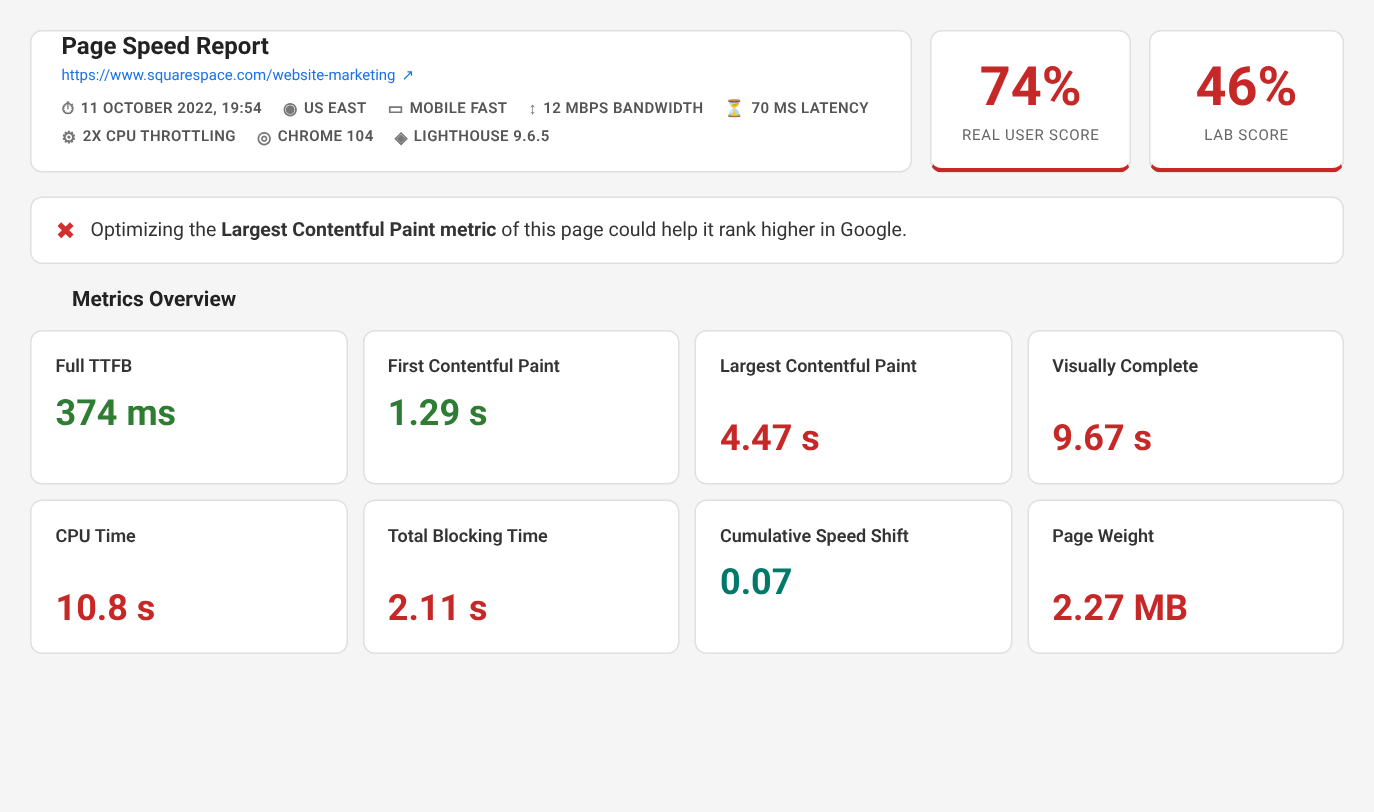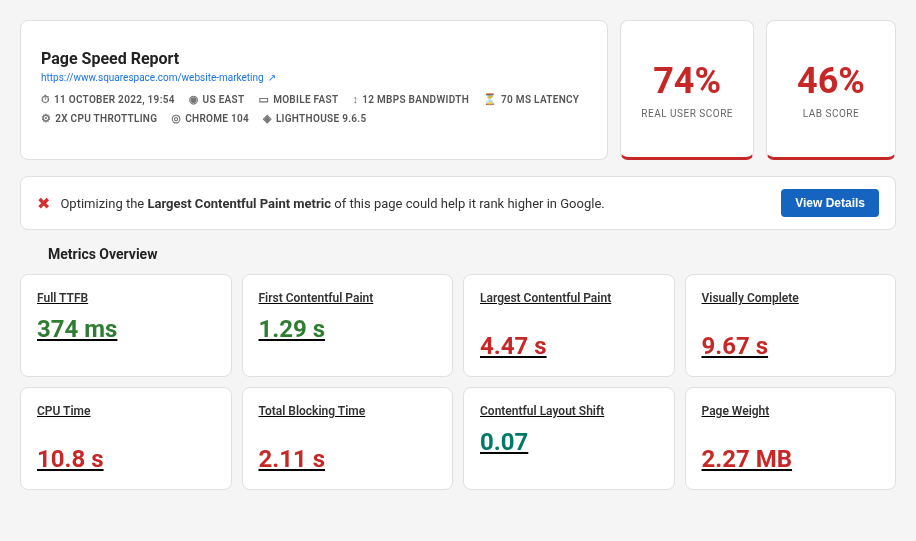--- a/index.html
+++ b/index.html
@@ -14,21 +14,21 @@
     .top-section {
       display: flex;
       gap: 12px;
       margin-bottom: 16px;
     }
 
     .report-card {
       background: #fff;
       border: 1px solid #e0e0e0;
       border-radius: 8px;
-      padding: 28px 20px;
+      padding: 0 20px;
       flex: 1;
     }
 
     .report-title {
       font-size: 16px;
       font-weight: 700;
       color: #222;
       margin-bottom: 4px;
     }
 
@@ -146,21 +146,20 @@
       font-weight: 700;
       color: #222;
       margin-bottom: 12px;
       padding-left: 28px;
     }
 
     .metrics-grid {
       display: grid;
       grid-template-columns: repeat(4, 1fr);
       gap: 10px;
-      text-decoration: underline;
     }
 
     .metric-card {
       background: #fff;
       border: 1px solid #e0e0e0;
       border-radius: 8px;
       padding: 16px;
     }
 
     .metric-name {
@@ -238,21 +237,20 @@
   </div>
 </div>
 
 <div class="alert-bar">
   <div class="alert-content">
     <span class="alert-icon">✖</span>
     <span>
       <span>Optimizing the </span><strong>Largest Contentful Paint metric</strong><span> of this page could help it rank higher in Google.</span>
     </span>
   </div>
-  <button class="view-details-btn">View Details</button>
 </div>
 
 <div class="metrics-section">
   <div class="metrics-title">Metrics Overview</div>
   <div class="metrics-grid" id="metrics-grid">
   <div class="metric-card">
         <div class="metric-name">Full TTFB</div>
         <div class="metric-value green">374 ms</div>
       </div>
       <div class="metric-card">
@@ -269,21 +267,21 @@
       </div>
       <div class="metric-card">
         <div class="metric-name">CPU Time</div>
         <div class="metric-value red">10.8 s</div>
       </div>
       <div class="metric-card">
         <div class="metric-name">Total Blocking Time</div>
         <div class="metric-value red">2.11 s</div>
       </div>
       <div class="metric-card">
-        <div class="metric-name">Contentful Layout Shift</div>
+        <div class="metric-name">Cumulative Speed Shift</div>
         <div class="metric-value teal">0.07</div>
       </div>
       <div class="metric-card">
         <div class="metric-name">Page Weight</div>
         <div class="metric-value red">2.27 MB</div>
       </div>
     </div>
 </div>
 
 </body></html>

